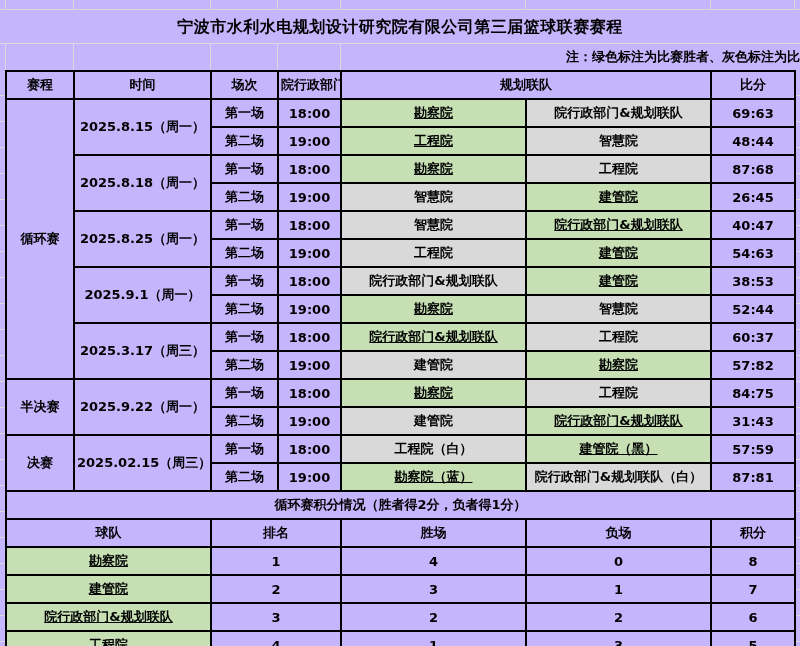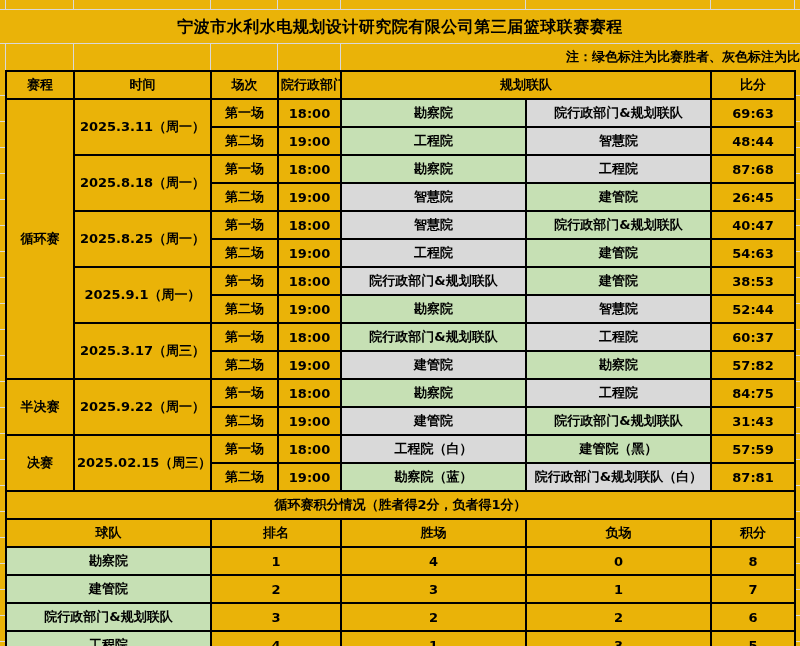--- a/index.html
+++ b/index.html
@@ -1,17 +1,17 @@
 <!DOCTYPE html>
 <html><head>
 <meta charset="utf-8">
 <style>
   html,body { margin:0; padding:0; background:#fff; }
   .canvas {
-    position:relative; width:800px; height:646px; background:#eab308;
+    position:relative; width:800px; height:646px; background:#c4b5fd;
     font-family:"DejaVu Sans", sans-serif; font-weight:bold; color:#000;
     overflow:hidden;
   }
   
   .gl { position:absolute; background:#d9d9d9; }
   .margin-rule {
     position:absolute; top:70px; height:574px; width:5px;
     background:repeating-linear-gradient(to bottom, transparent 0 25px, #d9d9d9 25px 26px);
   }
   .title {
@@ -24,21 +24,21 @@
   }
   table.main {
     position:absolute; top:70px; left:5px; width:789px;
     border-collapse:collapse; table-layout:fixed;
   }
   table.main td {
     border:2px solid #000; height:26px; padding:0 2px;
     text-align:center; vertical-align:middle;
     font-size:13px; font-weight:bold; white-space:nowrap; overflow:hidden;
   }
-  td.win  { background:#c6e0b4; }
+  td.win  { background:#c6e0b4;text-decoration:underline; }
   td.lose { background:#d9d9d9; }
   td.section-row { font-size:14px;margin-left:32px; }
 </style>
 </head>
 <body>
 
 <div class="canvas">
 
   <div>
     <div class="gl" style="left:0;top:9px;width:800px;height:1px;"></div>
@@ -87,21 +87,21 @@
       <td>赛程</td>
       <td>时间</td>
       <td>场次</td>
       <td>院行政部门</td>
       <td colspan="2">规划联队</td>
       <td>比分</td>
     </tr>
 
     <tr>
       <td rowspan="10">循环赛</td>
-      <td rowspan="2">2025.3.11（周一）</td>
+      <td rowspan="2">2025.8.15（周一）</td>
       <td>第一场</td>
       <td>18:00</td>
       <td class="win">勘察院</td>
       <td class="lose">院行政部门&amp;规划联队</td>
       <td>69:63</td>
     </tr>
     <tr>
       <td>第二场</td>
       <td>19:00</td>
       <td class="win">工程院</td>

